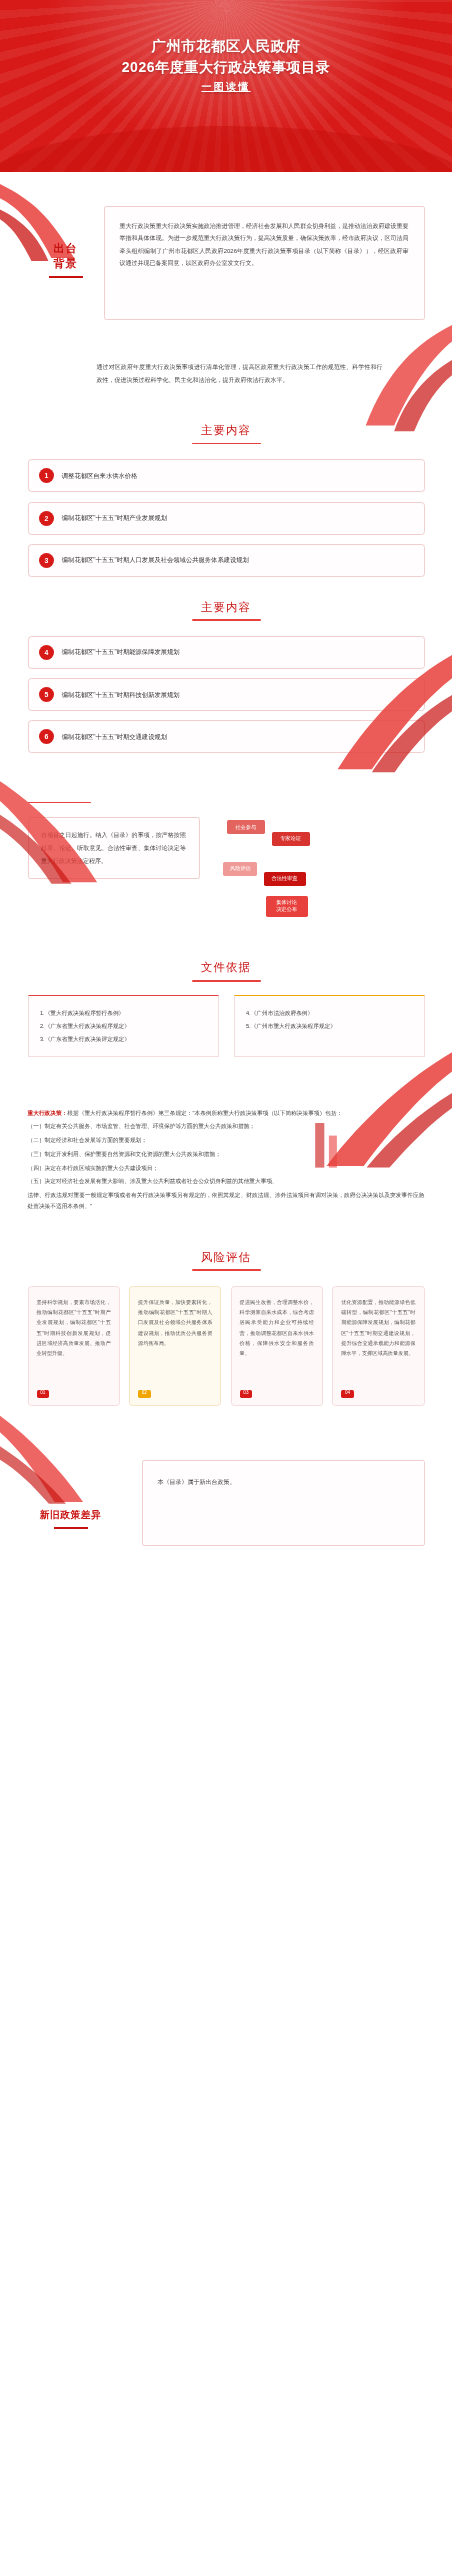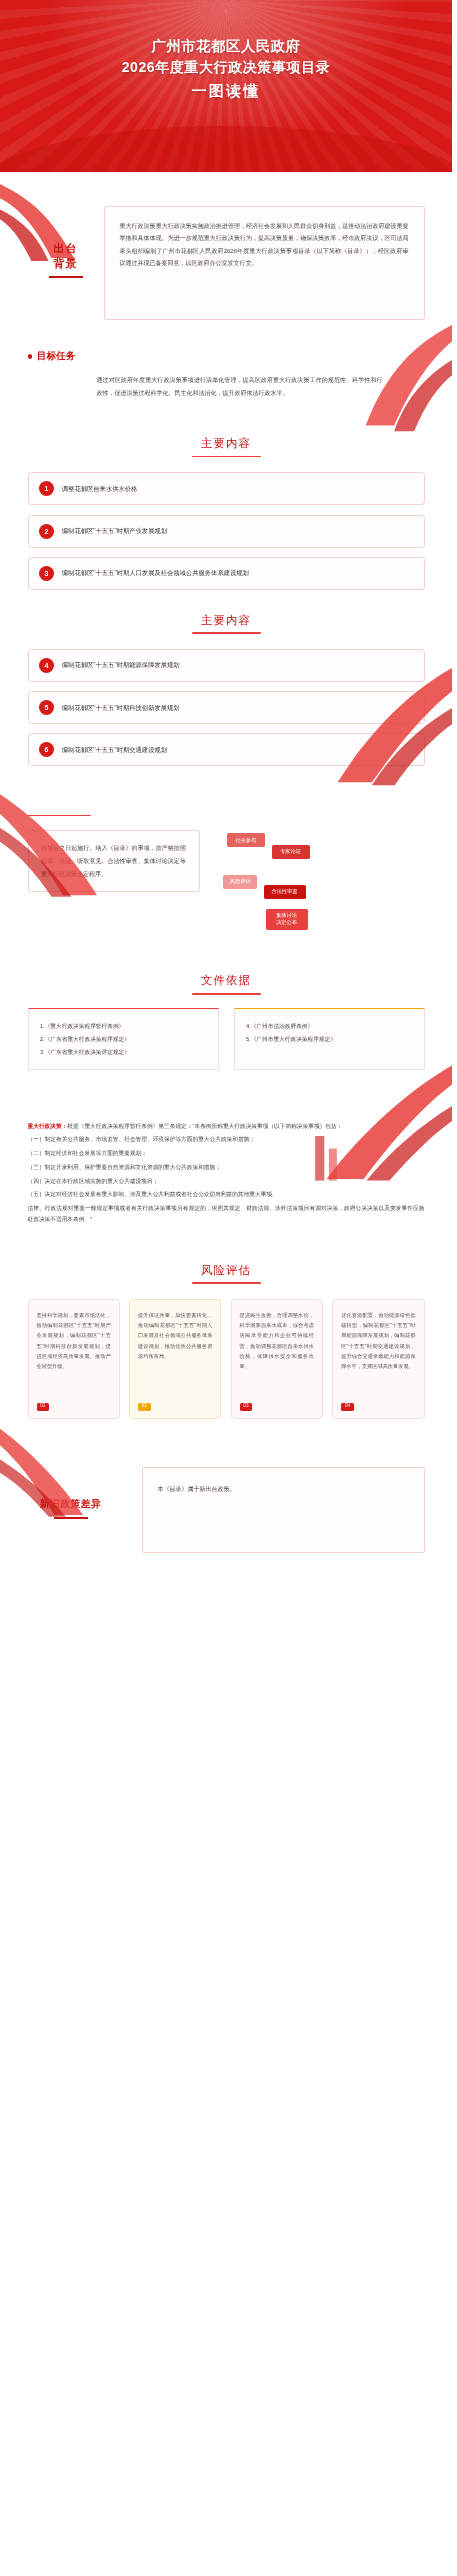--- a/index.html
+++ b/index.html
@@ -44,21 +44,21 @@
   }
   .header-title {
     position: relative;
     padding-top: 35px;
     text-align: center;
     color: #fff;
     line-height: 1.55;
   }
   .header-title .l1 { font-size: 14.3px; font-weight: bold; letter-spacing: 0.6px; text-shadow: 0 1.1px 2.3px rgba(0,0,0,.25); }
   .header-title .l2 { font-size: 14px; font-weight: bold; letter-spacing: 0.6px; text-shadow: 0 1.1px 2.3px rgba(0,0,0,.25); }
-  .header-title .l3 { font-size: 15px; font-weight: bold; letter-spacing: 2.3px; text-shadow: 0 1.1px 2.3px rgba(0,0,0,.25); }
+  .header-title .l3 { font-size: 10px; font-weight: bold; letter-spacing: 2.3px; text-shadow: 0 1.1px 2.3px rgba(0,0,0,.25); text-decoration: underline; }
 
   
   .section { position: relative; padding: 0 27.5px; }
 
   .sec-title-left {
     display: flex;
     align-items: center;
     gap: 4.6px;
     font-size: 9.7px;
     font-weight: bold;
@@ -238,23 +238,23 @@
     border-radius: 1.7px;
     background: #d71a18;
     color: #fff;
     font-size: 4.6px;
     display: flex; align-items: center; justify-content: center;
   }
   .measure-card.c2 .badge { background: #f0a500; }
 
   
   .diff-wrap {
-    margin-top: 12px;
-    display: flex;
-    align-items: flex-start;
+    margin-top: 18px;
+    display: flex;
+    align-items: center;
     gap: 28px;
   }
   .diff-label { flex: 0 0 86px; padding-top: 31px; text-align: center; }
   .diff-label .t { font-size: 9.7px; font-weight: bold; color: #c8120f; letter-spacing: 0.6px; }
   .diff-label .bar { width: 34px; height: 1.7px; background: #c8120f; margin: 5.7px auto 0; }
   .diff-card {
     flex: 1;
     border: 0.6px solid #f0cfcc;
     border-radius: 2.3px;
     background: #fffdfd;
@@ -298,24 +298,20 @@
       </div>
       <div class="bg-card">重大行政决策重大行政决策实施政治推进管理，经济社会发展和人民群众切身利益，是推动法治政府建设重要举措和具体体现。为进一步规范重大行政决策行为，提高决策质量，确保决策效率，经市政府决议，区司法局牵头组织编制了广州市花都区人民政府2026年度重大行政决策事项目录（以下简称《目录》），经区政府审议通过并现已备案同意，以区政府办公室发文行文。</div>
     </div>
   </div>
 
   <div class="section" style="padding-top:24px;">
     <svg class="ribbon" width="149" height="114" viewBox="0 0 260 200" style="right:-11.4px;top:-5.7px;">
       <path d="M260,0 C190,30 130,80 90,185 L140,185 C180,95 225,45 260,25 Z" fill="#e8403c" opacity="0.8"></path>
       <path d="M260,60 C210,85 165,125 140,195 L175,195 C200,135 230,100 260,85 Z" fill="#c8120f" opacity="0.7"></path>
     </svg>
-    <div class="sec-title-left">
-      <span class="dot"></span>
-      <span>目标任务</span>
-    </div>
     <div class="goal-body">通过对区政府年度重大行政决策事项进行清单化管理，提高区政府重大行政决策工作的规范性、科学性和行政性，促进决策过程科学化、民主化和法治化，提升政府依法行政水平。</div>
   </div>
 
   <div class="spacer"></div>
 
   <div class="section" style="padding-top:17px;">
     <div class="sec-title-center">主要内容</div>
     <div class="sec-underline"></div>
     <div class="content-list">
       <div class="content-item">

